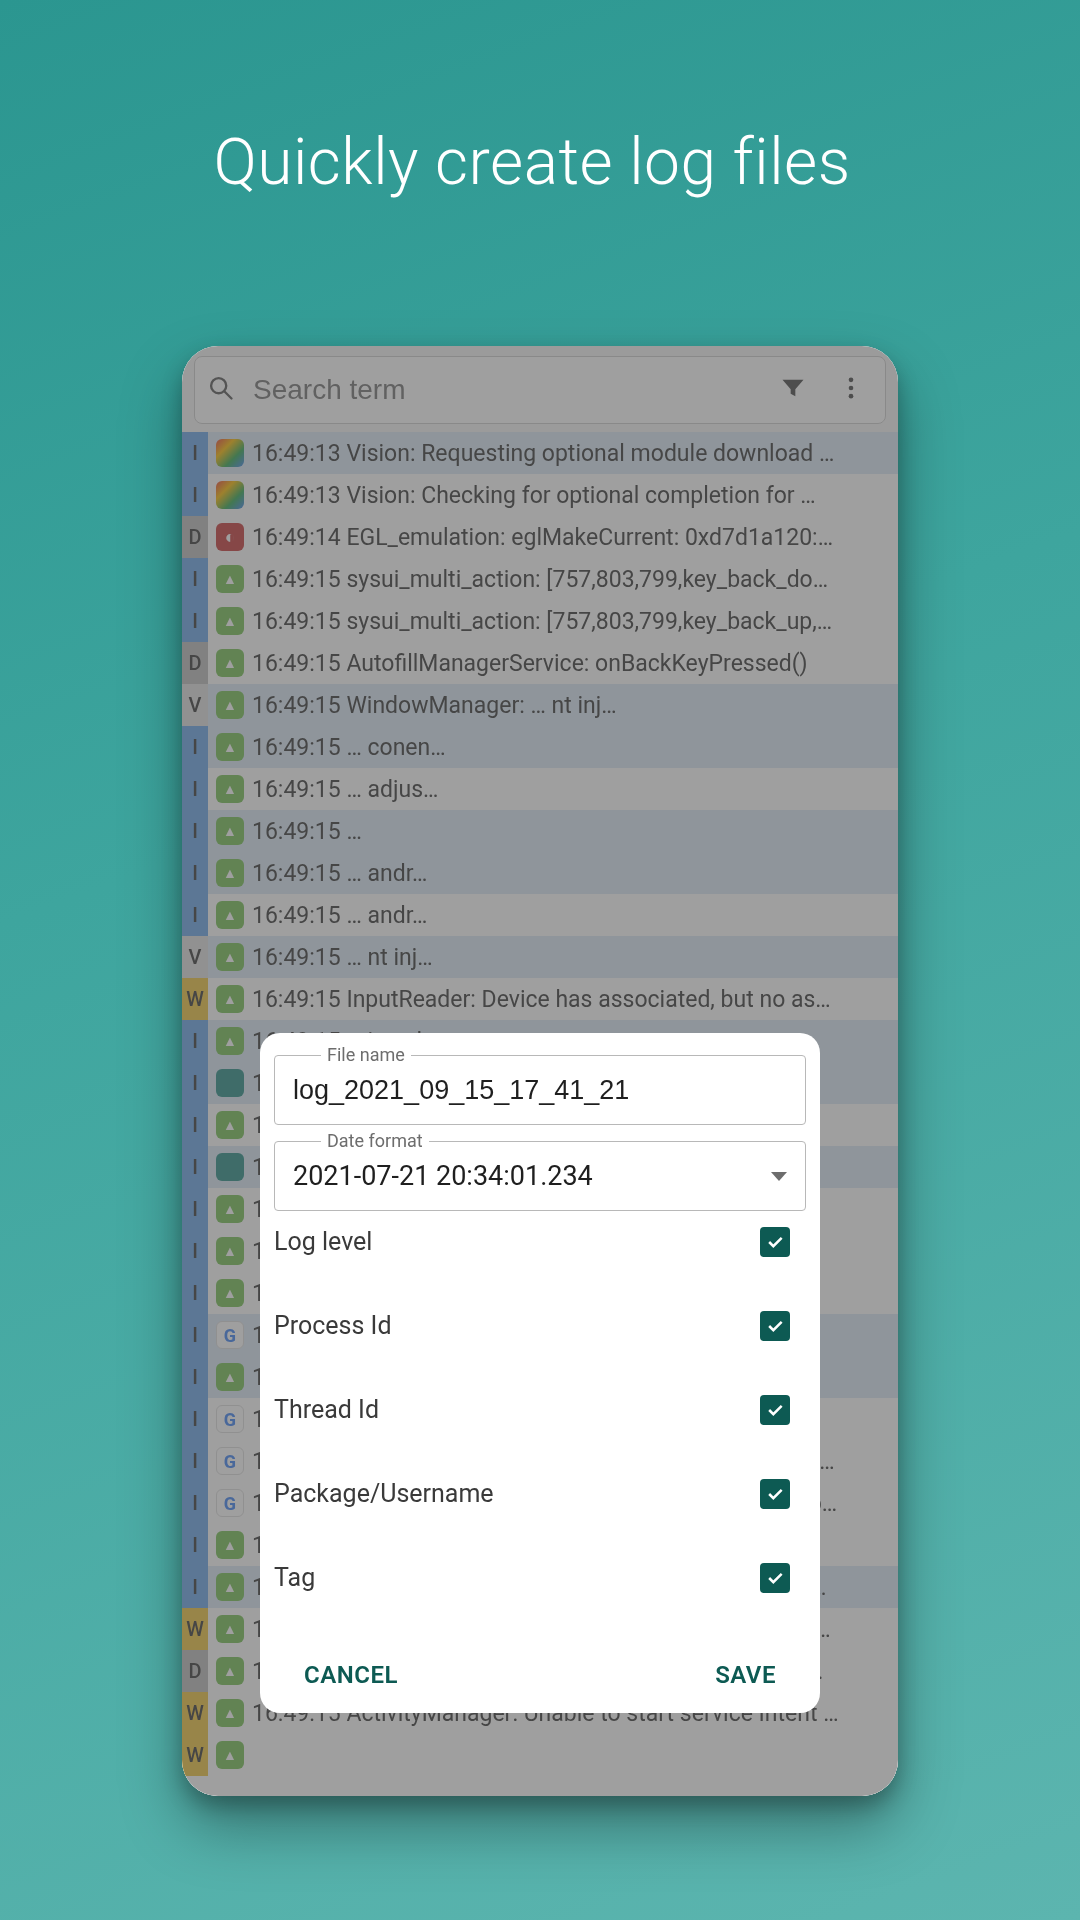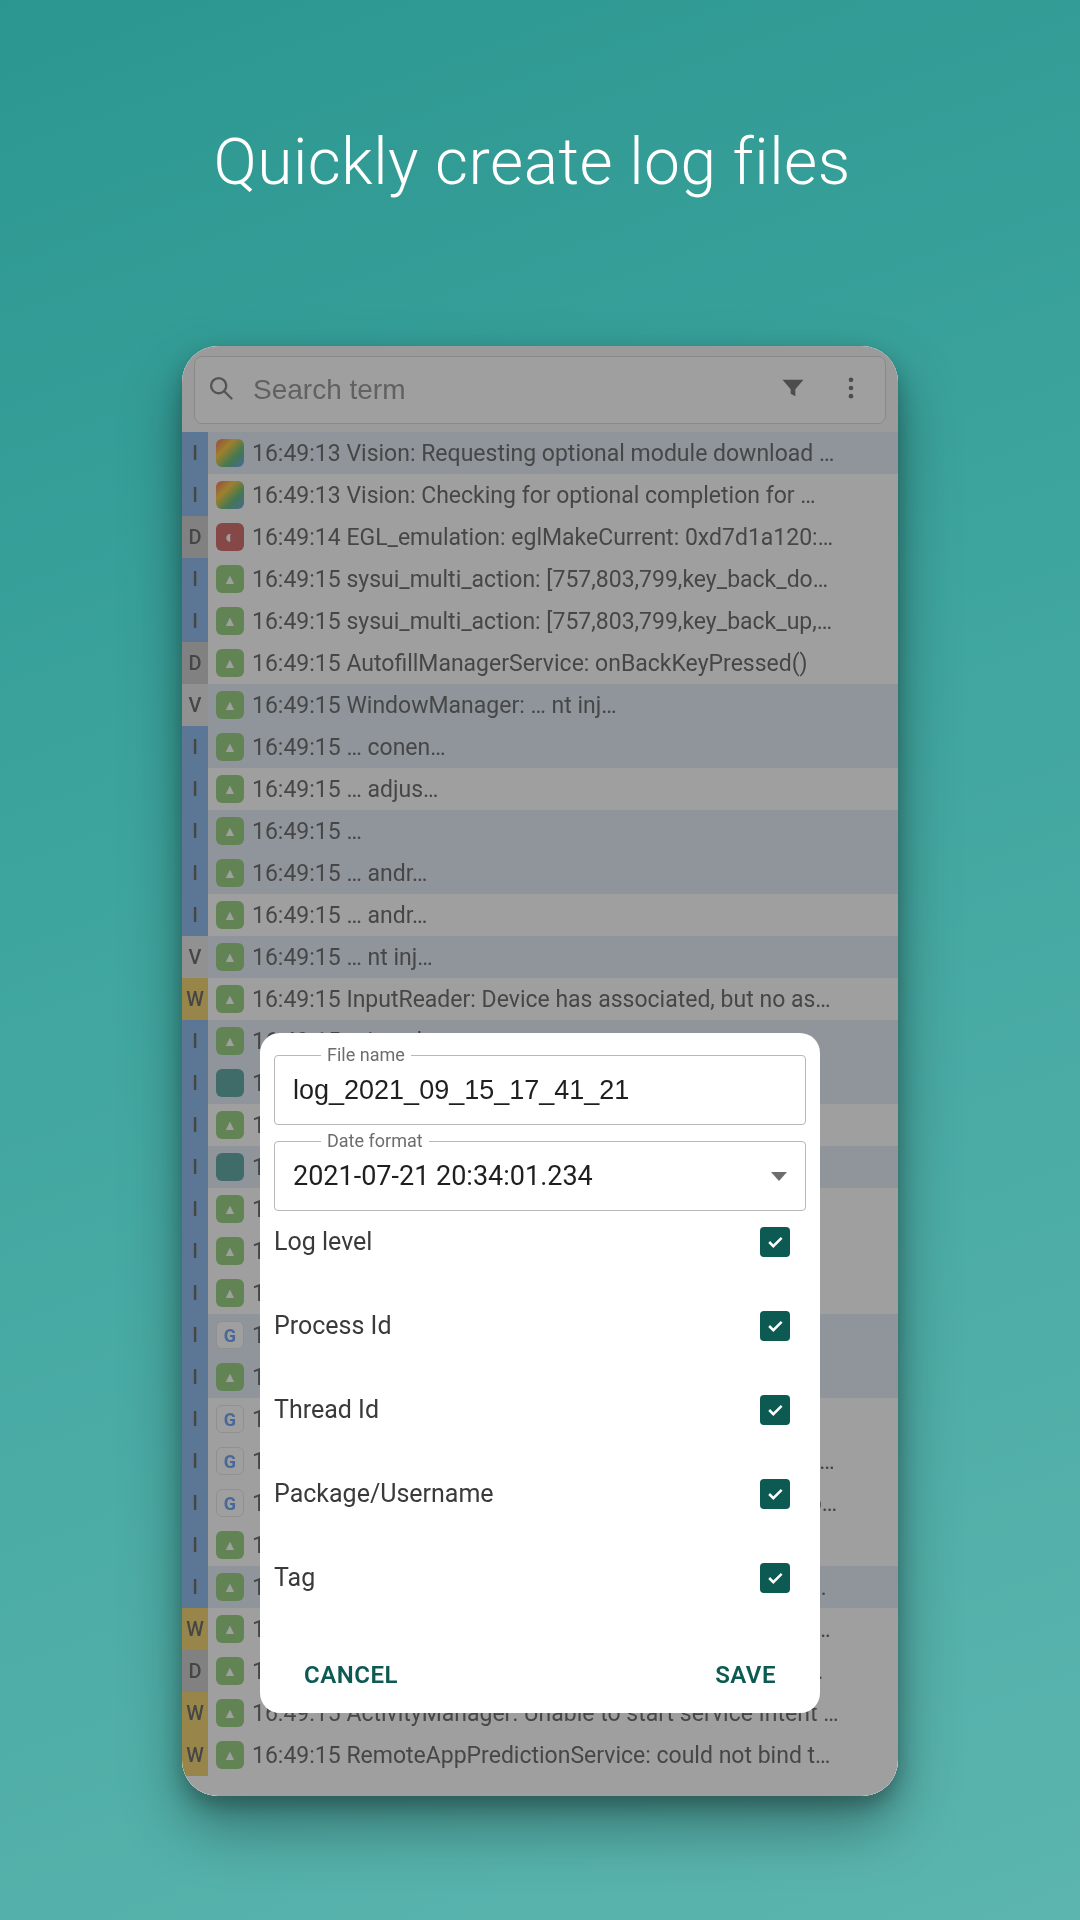--- a/index.html
+++ b/index.html
@@ -389,21 +389,20 @@
           <span class="msg">16:49:15 gralloc_ranchu: gralloc_alloc: Creating ashme…</span>
         </div>
         <div class="log-row">
           <span class="level lvl-W">W</span>
           <span class="app-icon ai-android"></span>
           <span class="msg">16:49:15 ActivityManager: Unable to start service Intent …</span>
         </div>
         <div class="log-row">
           <span class="level lvl-W">W</span>
           <span class="app-icon ai-android"></span>
-          <span class="msg">16:49:15 RemoteAppPredictionService: could not bind t…</span>
         </div>
       </div>
 
     <div class="scrim"></div>
 
     <div class="dialog">
 
       <div class="md-field">
         <span class="field-label">File name</span>
         <input value="log_2021_09_15_17_41_21" style="">

